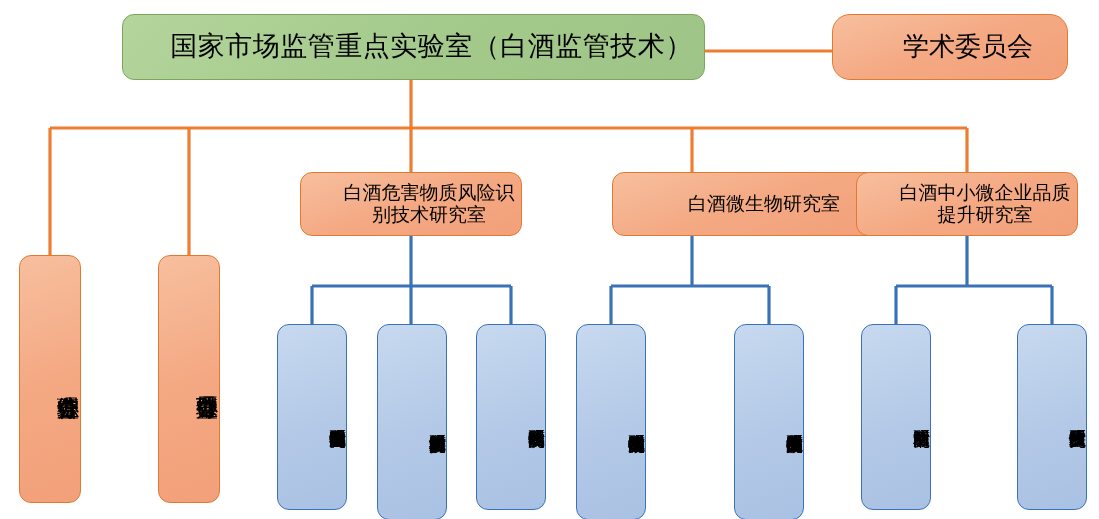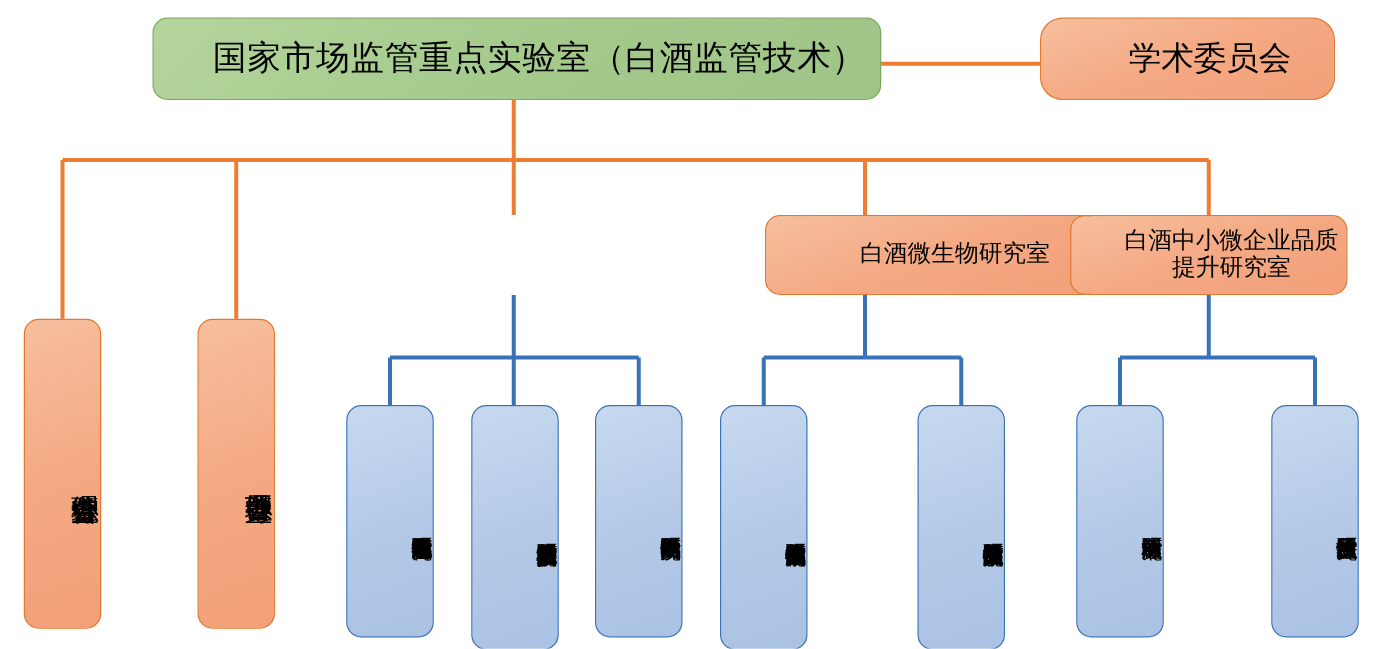--- a/index.html
+++ b/index.html
@@ -123,20 +123,23 @@
   </div>
 
   <div class="node n-orange n-office vert" style="left:19px; top:255px; width:62px; height:248px;">
     <span class="label">综合管理办公室</span>
   </div>
 
   <div class="node n-orange n-office vert" style="left:158px; top:255px; width:62px; height:248px;">
     <span class="label">项目管理办公室</span>
   </div>
 
+  <div class="node n-orange n-dept" style="left:300px; top:172px; width:222px; height:64px;">
+    <span class="label">白酒危害物质风险识别技术研究室</span>
+  </div>
 
   <div class="node n-orange n-dept" style="left:612px; top:172px; width:268px; height:64px;">
     <span class="label">白酒微生物研究室</span>
   </div>
 
   <div class="node n-orange n-dept" style="left:856px; top:172px; width:222px; height:64px;">
     <span class="label">白酒中小微企业品质提升研究室</span>
   </div>
 
   <div class="node n-blue n-team vert" style="left:277px; top:324px; width:70px; height:186px;">

